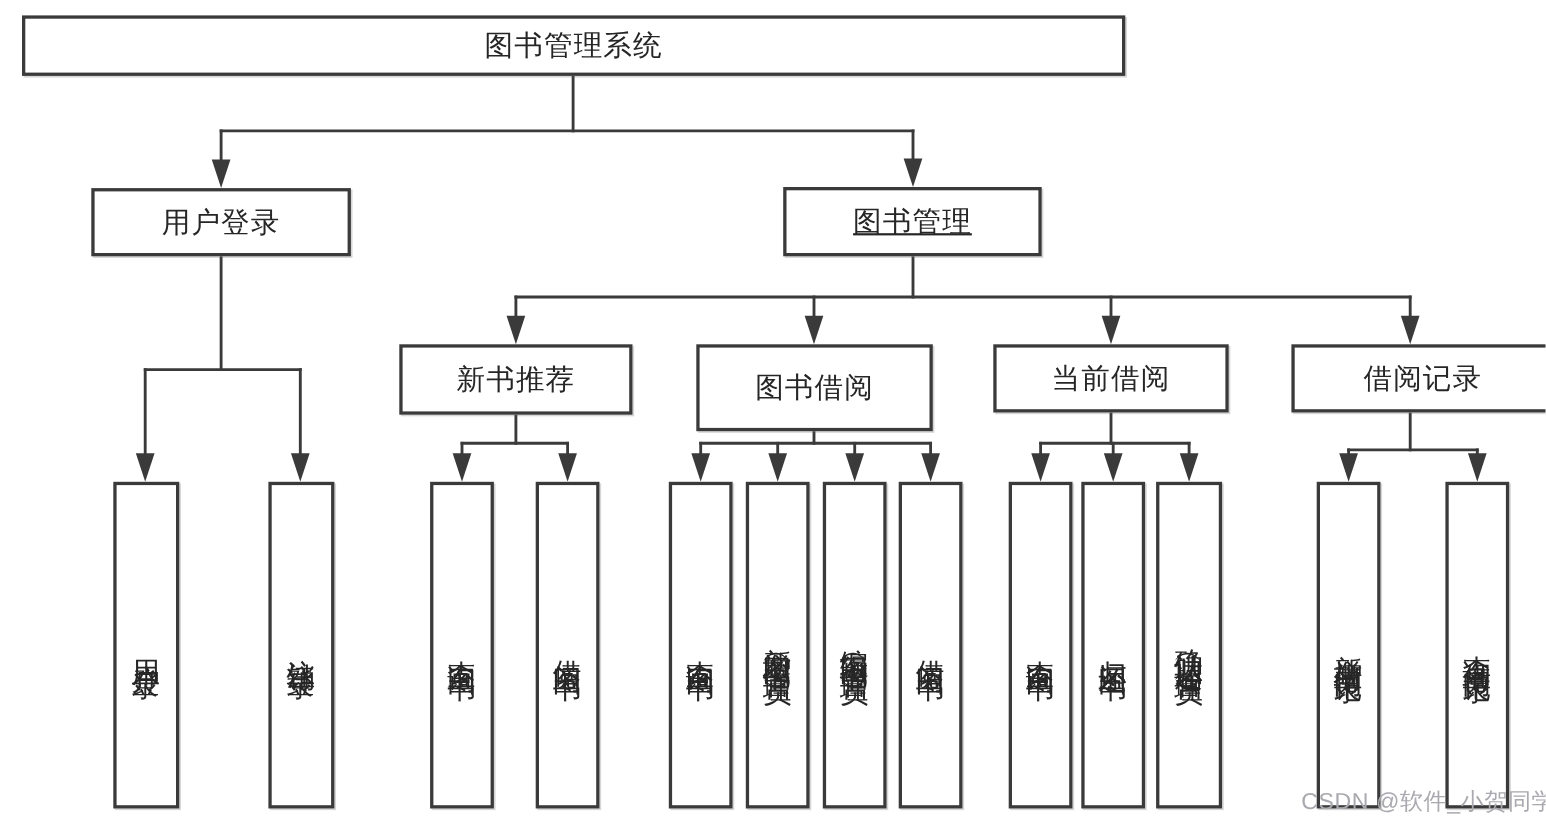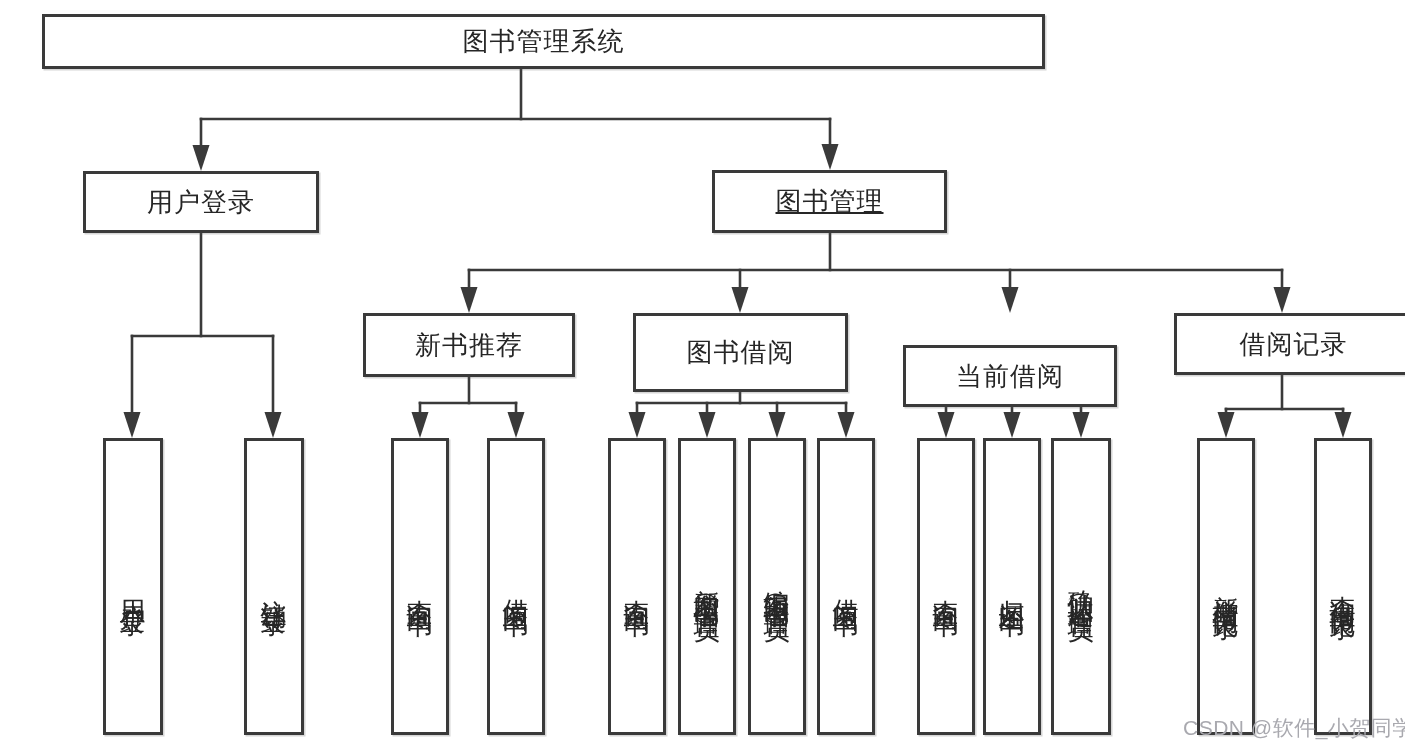--- a/index.html
+++ b/index.html
@@ -75,38 +75,38 @@
     <line x1="1081" y1="403" x2="1081" y2="416" stroke="#3a3a3a" stroke-width="2.6" stroke-linecap="square"></line>
     <polygon points="1072.5,412 1089.5,412 1081,438" fill="#3a3a3a"></polygon>
     <line x1="1282" y1="375" x2="1282" y2="409" stroke="#3a3a3a" stroke-width="2.6" stroke-linecap="square"></line>
     <line x1="1226" y1="409" x2="1343" y2="409" stroke="#3a3a3a" stroke-width="2.6" stroke-linecap="square"></line>
     <line x1="1226" y1="409" x2="1226" y2="416" stroke="#3a3a3a" stroke-width="2.6" stroke-linecap="square"></line>
     <polygon points="1217.5,412 1234.5,412 1226,438" fill="#3a3a3a"></polygon>
     <line x1="1343" y1="409" x2="1343" y2="416" stroke="#3a3a3a" stroke-width="2.6" stroke-linecap="square"></line>
     <polygon points="1334.5,412 1351.5,412 1343,438" fill="#3a3a3a"></polygon>
   </svg>
 
-<div class="node" style="left:20px;top:14px;width:1003px;height:55px;margin-left:22px;">
+<div class="node" style="left:20px;top:14px;width:1003px;height:55px;">
   <span>图书管理系统</span>
 </div>
 
 <div class="node" style="left:83px;top:171px;width:236px;height:62px;">
   <span>用户登录</span>
 </div>
 <div class="node" style="left:712px;top:170px;width:235px;height:63px;text-decoration:underline;">
   <span>图书管理</span>
 </div>
 
 <div class="node" style="left:363px;top:313px;width:212px;height:64px;">
   <span>新书推荐</span>
 </div>
 <div class="node" style="left:633px;top:313px;width:215px;height:79px;">
   <span>图书借阅</span>
 </div>
-<div class="node" style="left:903px;top:313px;width:214px;height:62px;margin-top:32px;">
+<div class="node" style="left:903px;top:313px;width:214px;height:62px;">
   <span>当前借阅</span>
 </div>
 <div class="node" style="left:1174px;top:313px;width:239px;height:62px;">
   <span>借阅记录</span>
 </div>
 
 <div class="node leaf" style="left:103px;top:438px;width:60px;height:297px;">
   <span>用户登录</span>
 </div>
 <div class="node leaf" style="left:244px;top:438px;width:60px;height:297px;">

